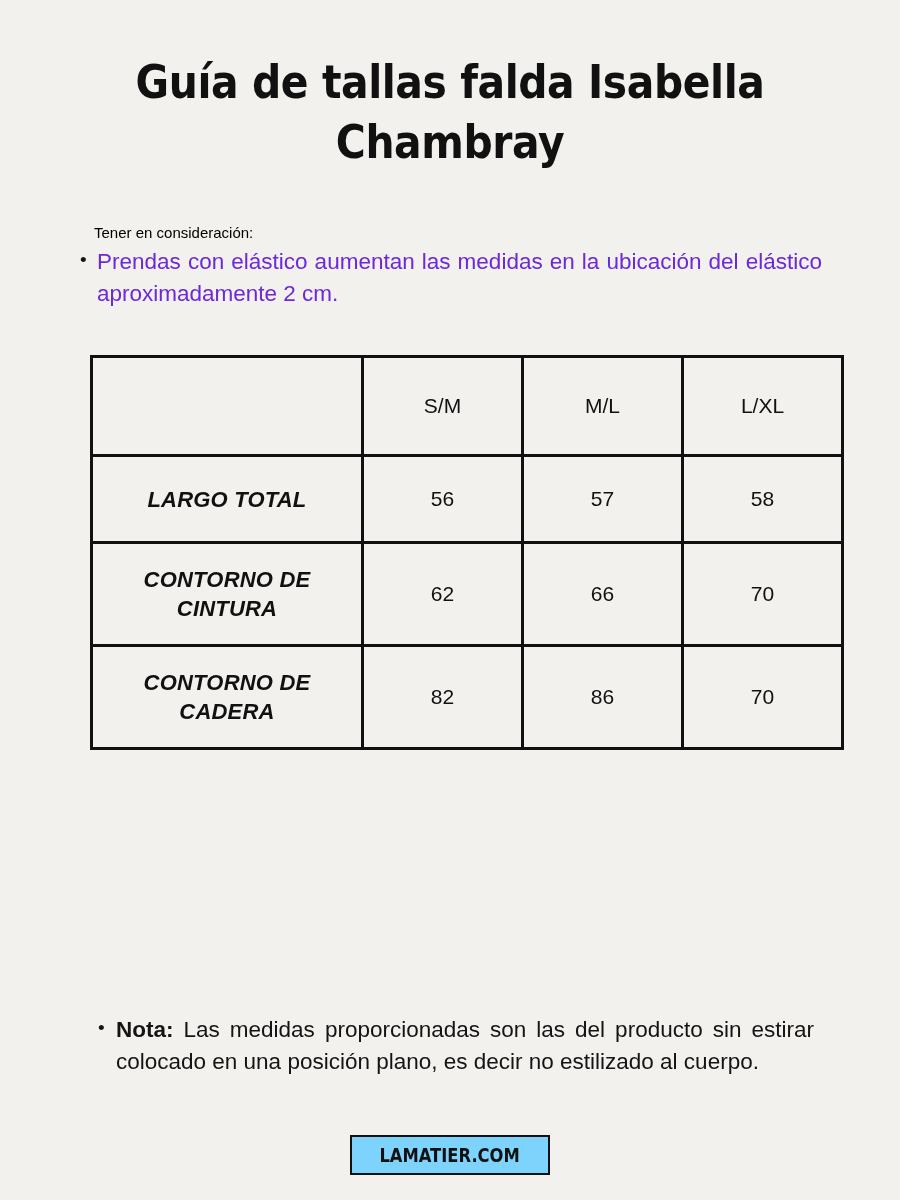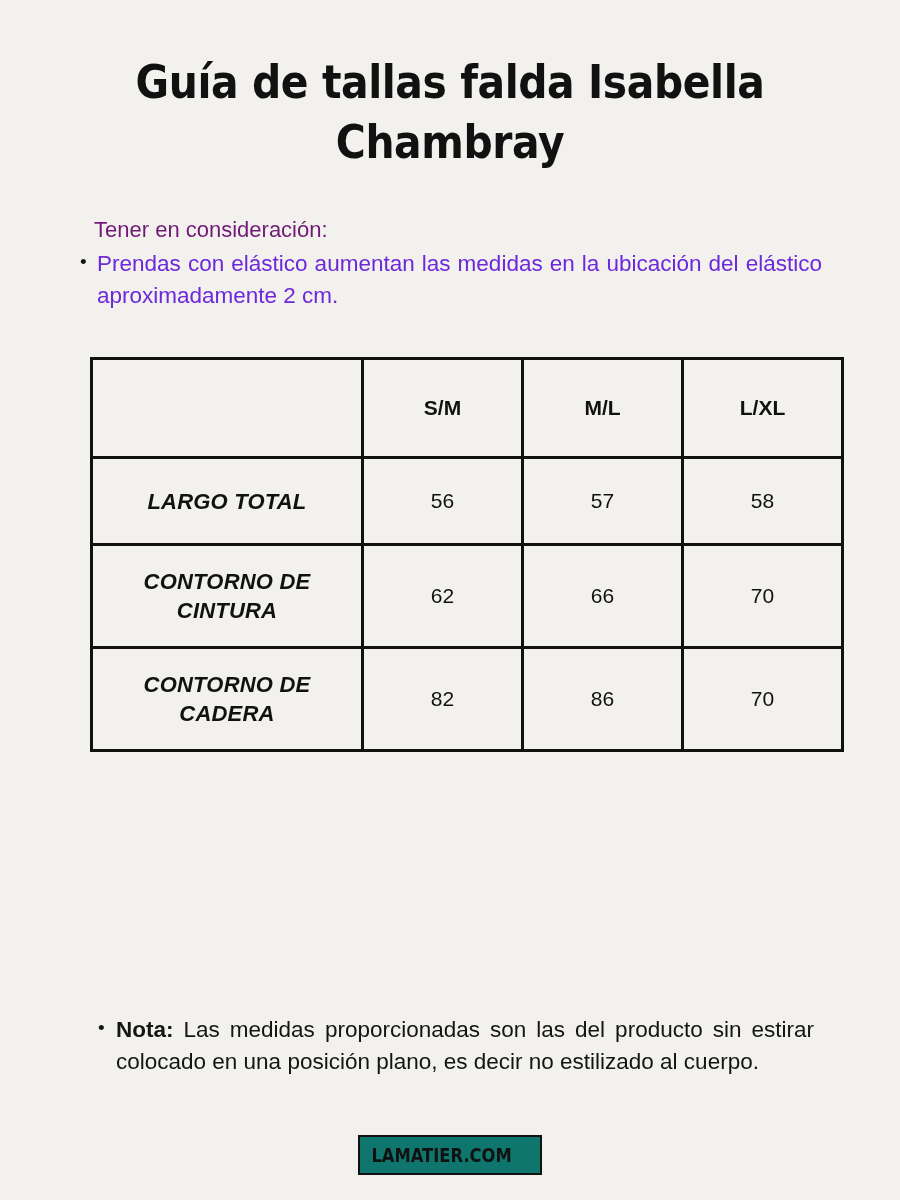--- a/index.html
+++ b/index.html
@@ -43,24 +43,24 @@
     transform-origin: center center;
     margin: 0;
   }
 
   
   .intro-block {
     margin-top: 42px;
     padding: 0 78px 0 78px;
   }
   .intro-lead {
-    font-size: 22px;
+    font-size: 15px;
     line-height: 1.42;
-    margin: 0 0 2px 16px;
-    color: #701a75;
+    margin: 8px 0 2px 16px;
+    color: #000000;
   }
   .bullet-list {
     list-style: none;
     margin: 0;
     padding: 0;
   }
   .bullet-item {
     position: relative;
     padding-left: 19px;
     margin-bottom: 1px;
@@ -98,21 +98,21 @@
     vertical-align: middle;
     background: #f2f1ee;
     padding: 6px 4px;
   }
   col.c-label { width: 271px; }
   col.c-size  { width: 160px; }
 
   tr.header-row th {
     height: 84px;
     font-size: 21px;
-    font-weight: 700;
+    font-weight: 400;
   }
   tr.header-row th.empty-head {
     font-size: 0;
   }
 
   td.row-label {
     font-size: 22px;
     font-weight: 700;
     line-height: 1.33;
     letter-spacing: 0.2px;
@@ -164,23 +164,23 @@
   .footer {
     position: absolute;
     left: 0;
     right: 0;
     top: 1135px;
     display: flex;
     justify-content: center;
   }
   .brand-badge {
     border: 2px solid #111111;
-    padding: 7px 16px 7px 0;
+    padding: 7px 16px 7px 16px;
     display: inline-block;
-    background: #0f766e;
+    background: #7dd3fc;
     text-decoration: underline;
   }
   .brand-text {
     font-family: "DejaVu Sans", sans-serif;
     font-weight: 700;
     font-size: 19px;
     letter-spacing: 0px;
     color: #111111;
     display: inline-block;
     transform: scaleX(0.86);

